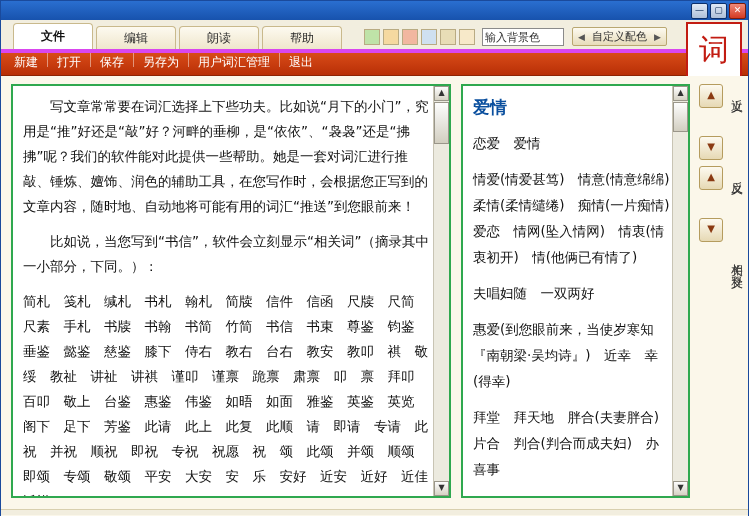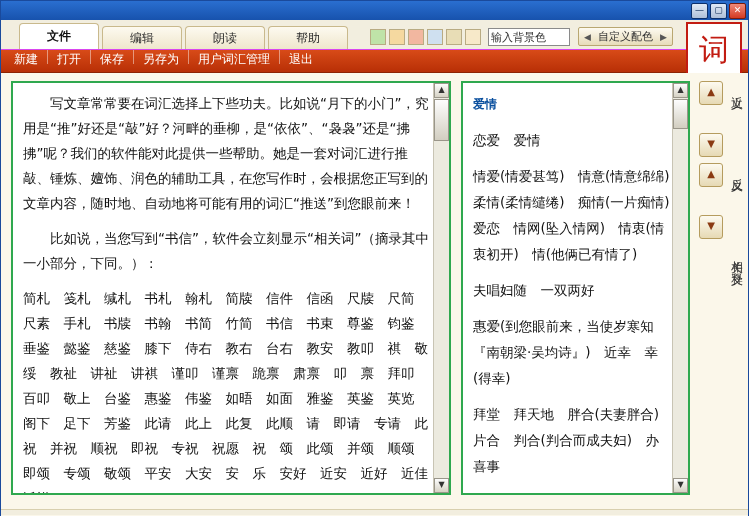--- a/index.html
+++ b/index.html
@@ -22,22 +22,22 @@
     width:15px;height:14px;margin-left:2px;
     background:linear-gradient(#dfe9f6,#aebfd8);
     border:1px solid #0b2f6b;border-radius:2px;
     font-size:9px;line-height:12px;text-align:center;color:#06234f;
     font-family:"DejaVu Sans",sans-serif;
   }
   .tb-btn.close{background:linear-gradient(#f08a7a,#d33a22);color:#fff;border-color:#7a1a0b;}
   
   .tabstrip{
     position:relative;height:29px;background:#f2eedf;
-    border-bottom:1px solid #d946ef;display:flex;align-items:flex-end;
-    padding-left:18px;
+    border-bottom:4px solid #d946ef;display:flex;align-items:flex-end;
+    padding-left:12px;
   }
   .tab{
     height:22px;min-width:58px;margin-right:3px;padding:0 10px;
     display:flex;align-items:center;justify-content:center;
     font-size:12px;color:#2a2a2a;
     background:linear-gradient(#fdfaf0,#efe6cc);
     border:1px solid #c9b98c;border-bottom:none;
     border-radius:4px 4px 0 0;
   }
   .tab.active{
@@ -95,21 +95,21 @@
   .panel.right{margin-left:10px;width:229px;height:414px;}
   .ptext{
     position:absolute;left:0;top:0;right:15px;bottom:0;
     padding:8px 2px 4px 10px;overflow:hidden;
     font-size:13.5px;line-height:25px;color:#111;
     font-family:"DejaVu Sans","Liberation Sans",sans-serif;
   }
   .ptext p{margin:0 0 10px 0;}
   .indent{text-indent:2em;}
   .right .ptext{line-height:26px;font-size:13.5px;}
-  .rtitle{font-size:12px;color:#0a4f9e;margin:0 0 8px 0;font-weight:bold;}
+  .rtitle{font-size:17px;color:#0a4f9e;margin:0 0 8px 0;font-weight:bold;}
   
   .vscroll{
     position:absolute;right:0;top:0;width:15px;bottom:0;
     background:#eceadf;border-left:1px solid #c8c4b4;
   }
   .vbtn{
     width:15px;height:15px;background:linear-gradient(#fdfdfd,#d6d2c4);
     border:1px solid #9a968a;box-sizing:border-box;
     font-size:8px;line-height:12px;text-align:center;color:#333;
   }

